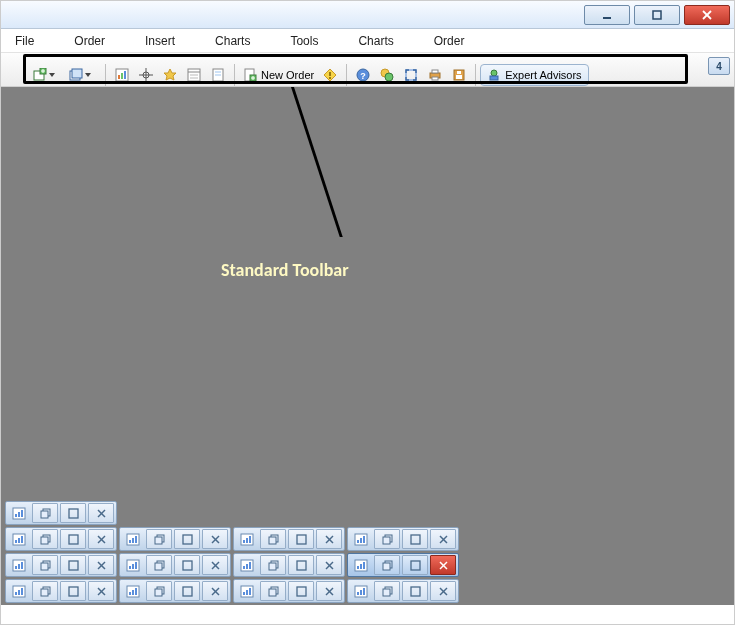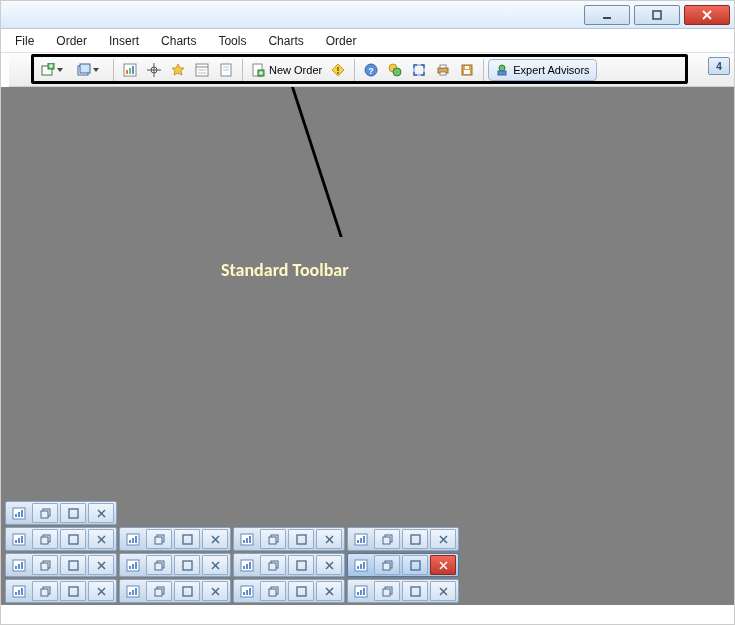--- a/index.html
+++ b/index.html
@@ -37,33 +37,32 @@
     background: linear-gradient(#f06a5a, #c0392b);
     border-color: #8a2a1f;
   }
   .winbtn svg { display:block; }
   .menubar {
     height: 24px;
     background: #fff;
     display: flex;
     align-items: center;
     padding: 0 14px;
-    gap: 22px;
+    gap: 40px;
     border-bottom: 1px solid #e3e3e3;
   }
   .menubar span { color: #222; }
   .toolrow {
     height: 34px;
     background: linear-gradient(#fdfdfd, #ececec);
     border-bottom: 1px solid #cfcfcf;
     display: flex;
-    align-items: center;
+    align-items: flex-end;
     padding: 0 22px 0 28px;
     position: relative;
-    margin-left: 8px;
   }
   .highlight-box {
     position: absolute;
     top: 1px;
     left: 22px;
     right: 46px;
     height: 30px;
     border: 3px solid #000;
     pointer-events: none;
     border-radius: 2px;

